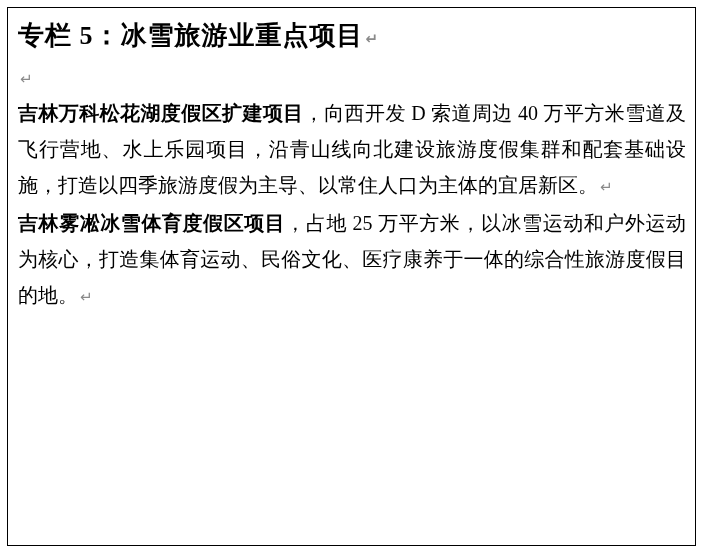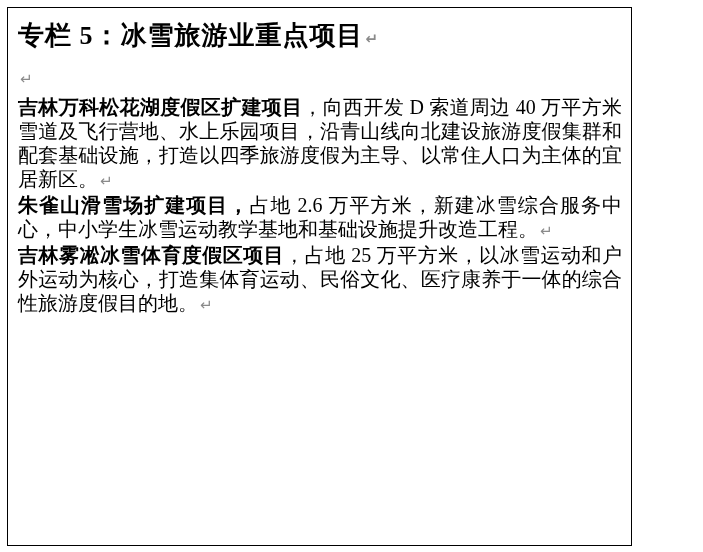--- a/index.html
+++ b/index.html
@@ -8,21 +8,21 @@
     height: 552px;
     position: relative;
     background: #ffffff;
     color: #000000;
     font-family: "Liberation Serif", serif;
   }
   .frame {
     position: absolute;
     left: 7px;
     top: 7px;
-    width: 625px;
+    width: 689px;
     height: 539px;
     box-sizing: border-box;
     border: 1px solid #000000;
     padding: 8px 9px 0 10px;
     overflow: hidden;
     background: #ffffff;
   }
   .title-line {
     font-size: 26px;
     font-weight: bold;
@@ -31,21 +31,21 @@
     white-space: nowrap;
   }
   .empty-line {
     height: 36px;
     line-height: 36px;
     font-size: 20px;
   }
   .para {
     margin: 0;
     font-size: 20px;
-    line-height: 24px;
+    line-height: 36px;
     text-align: justify;
     text-justify: inter-ideograph;
     word-break: break-all;
   }
   .para b { font-weight: bold; }
   .pilcrow {
     color: #8a8a8a;
     font-size: 15px;
     font-family: "DejaVu Sans", sans-serif;
     letter-spacing: 0;
@@ -57,18 +57,17 @@
 
 <div class="frame">
 
   <div class="title-line"><span>专栏 5：冰雪旅游业重点项目</span><span class="pilcrow">↵</span></div>
 
   <div class="empty-line"><span class="pilcrow">↵</span></div>
 
   <p class="para"><b>吉林万科松花湖度假区扩建项目</b><span>，向西开发 D 索道周边 40 万平方米雪道及飞行营地、水上乐园项目，沿青山线向北建设旅游度假集群和配套基础设施，打造以四季旅游度假为主导、以常住人口为主体的宜居新区。</span><span class="pilcrow">↵</span></p>
 
 
-  <p class="para"><b>朱雀山滑雪场扩建项目，</b><span>占地 2.6 万平方米，新建冰雪综合服务中心，中小学生冰雪运动教学基地和基础设施提升改造工程。</span><span class="pilcrow">↵</span></p>
 
   <p class="para"><b>吉林雾凇冰雪体育度假区项目</b><span>，占地 25 万平方米，以冰雪运动和户外运动为核心，打造集体育运动、民俗文化、医疗康养于一体的综合性旅游度假目的地。</span><span class="pilcrow">↵</span></p>
 
 
 </div>
 
 </body></html>

